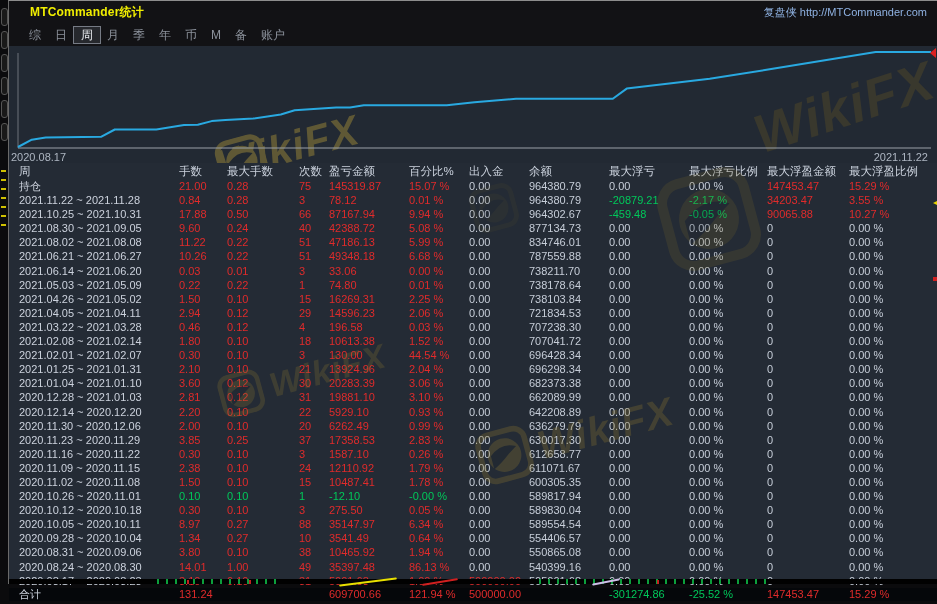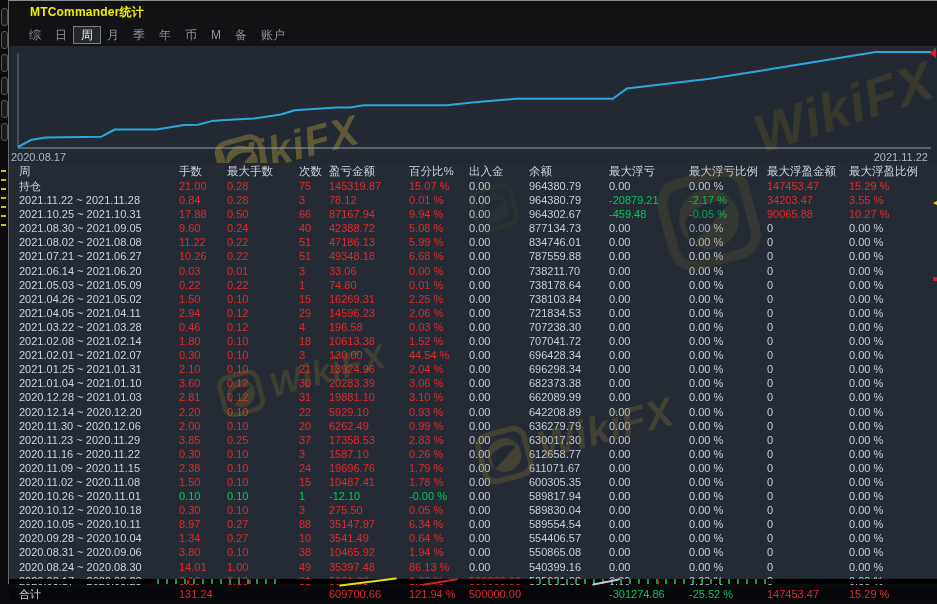--- a/index.html
+++ b/index.html
@@ -75,20 +75,21 @@
   <div class="sdash" style="top:197px"></div>
   <div class="sdash" style="top:206px"></div>
   <div class="sdash" style="top:215px"></div>
   <div class="sdash" style="top:224px"></div>
 </div>
 
 <div class="main">
 
   <div class="titlebar">
     <span class="app-title">MTCommander统计</span>
+    <span class="brand">复盘侠 http://MTCommander.com</span>
   </div>
 
   <div class="menubar">
       <span class="mi">综</span>
       <span class="mi">日</span>
       <span class="mi active">周</span>
       <span class="mi">月</span>
       <span class="mi">季</span>
       <span class="mi">年</span>
       <span class="mi">币</span>
@@ -233,21 +234,21 @@
           <div class="cell c-r">47186.13</div>
           <div class="cell c-r">5.99 %</div>
           <div class="cell c-d">0.00</div>
           <div class="cell c-d">834746.01</div>
           <div class="cell c-d">0.00</div>
           <div class="cell c-d">0.00 %</div>
           <div class="cell c-d">0</div>
           <div class="cell c-d">0.00 %</div>
         </div>
         <div class="trow">
-          <div class="cell c-w">2021.07.21 ~ 2021.06.27</div>
+          <div class="cell c-w">2021.06.21 ~ 2021.06.27</div>
           <div class="cell c-r">10.26</div>
           <div class="cell c-r">0.22</div>
           <div class="cell c-r">51</div>
           <div class="cell c-r">49348.18</div>
           <div class="cell c-r">6.68 %</div>
           <div class="cell c-d">0.00</div>
           <div class="cell c-d">787559.88</div>
           <div class="cell c-d">0.00</div>
           <div class="cell c-d">0.00 %</div>
           <div class="cell c-d">0</div>
@@ -447,21 +448,21 @@
           <div class="cell c-d">0.00</div>
           <div class="cell c-d">0.00 %</div>
           <div class="cell c-d">0</div>
           <div class="cell c-d">0.00 %</div>
         </div>
         <div class="trow">
           <div class="cell c-w">2020.11.09 ~ 2020.11.15</div>
           <div class="cell c-r">2.38</div>
           <div class="cell c-r">0.10</div>
           <div class="cell c-r">24</div>
-          <div class="cell c-r">19696.76</div>
+          <div class="cell c-r">12110.92</div>
           <div class="cell c-r">1.79 %</div>
           <div class="cell c-d">0.00</div>
           <div class="cell c-d">611071.67</div>
           <div class="cell c-d">0.00</div>
           <div class="cell c-d">0.00 %</div>
           <div class="cell c-d">0</div>
           <div class="cell c-d">0.00 %</div>
         </div>
         <div class="trow">
           <div class="cell c-w">2020.11.02 ~ 2020.11.08</div>

